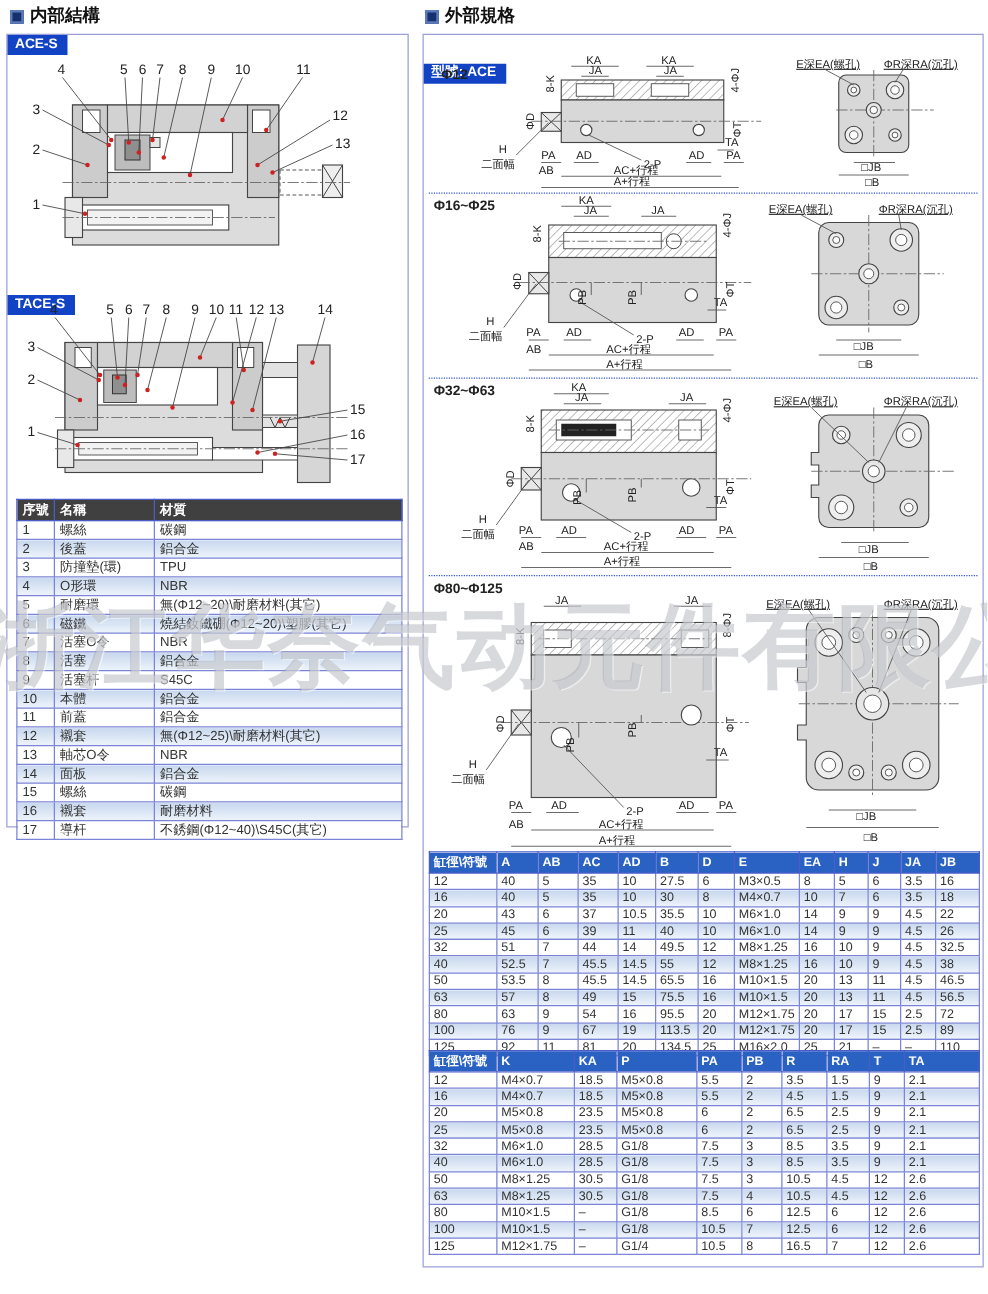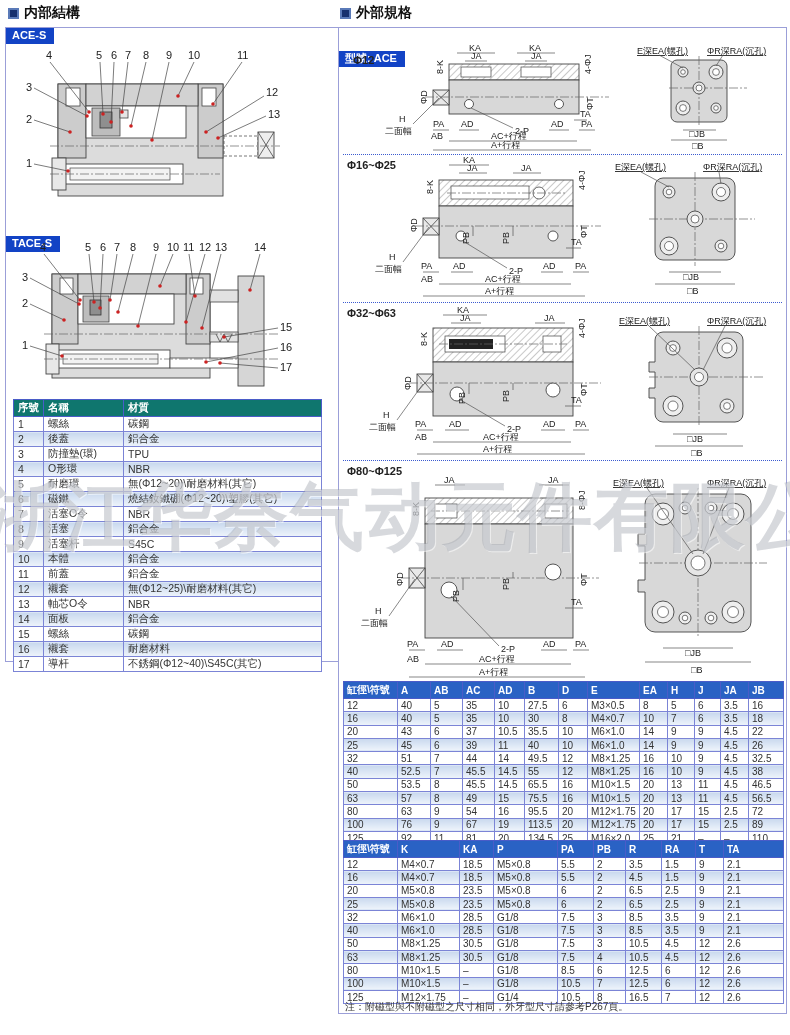--- a/index.html
+++ b/index.html
@@ -13,21 +13,21 @@
   .sizelabel{position:absolute;font-size:11px;font-weight:bold;color:#222;}
   .dotsep{position:absolute;left:4px;right:4px;border-top:1.5px dotted #3b5bd0;}
   table{border-collapse:collapse;table-layout:fixed;}
   .dim-table{position:absolute;font-size:10px;}
   .dim-table th{background:#2a62c4;color:#fff;text-align:left;font-weight:bold;padding:1px 3px;
        border:1px solid #4a5cc8;height:13px;overflow:hidden;white-space:nowrap;}
   .dim-table td{border:1px solid #7b84d6;padding:0 3px;color:#333;background:#fff;height:12.3px;
        overflow:hidden;white-space:nowrap;}
   .dim-table tbody tr:nth-child(even) td{background:linear-gradient(#c8d8ee,#eef4fb);}
   .parts{position:absolute;font-size:10.5px;}
-  .parts th{background:#0f766e;color:#fff;text-align:left;font-weight:bold;padding:1px 4px;
+  .parts th{background:#404040;color:#fff;text-align:left;font-weight:bold;padding:1px 4px;
        border:1px solid #4a5cc8;height:13px;}
   .parts td{border:1px solid #7b84d6;padding:0 4px;color:#333;background:#fff;height:13.2px;
        overflow:hidden;white-space:nowrap;}
   .parts tbody tr:nth-child(even) td{background:linear-gradient(#c8d8ee,#eef4fb);}
   .note{position:absolute;font-size:10px;color:#333;}
   .watermark{position:absolute;top:468px;left:-14px;width:820px;font-size:74px;font-weight:bold;
        color:rgba(150,155,165,0.38);letter-spacing:2px;white-space:nowrap;z-index:30;
        text-shadow:1px 1px 0 rgba(255,255,255,0.55);pointer-events:none;}
   svg{position:absolute;}
   svg text{font-family:"Liberation Sans", sans-serif;font-size:9px;fill:#222;}
@@ -42,21 +42,21 @@
 
 <div class="page">
 
   <div class="watermark">浙江华奈气动元件有限公司</div>
 
   <div class="sec-head" style="left:8px;top:4px;text-align:right;">
     <span class="bullet"></span>
     <span>内部結構</span>
   </div>
 
-  <div class="box" style="left:5px;top:27px;width:320px;height:633px;padding-left:12px;">
+  <div class="box" style="left:5px;top:27px;width:320px;height:633px;">
     <div class="tab" style="left:0;top:0;">ACE-S</div>
 
     <svg style="left:4px;top:16px;" width="306" height="176" viewBox="0 0 306 176">
       <defs>
         <pattern id="h1" patternUnits="userSpaceOnUse" width="6" height="6" patternTransform="rotate(45)">
           <line x1="0" y1="0" x2="0" y2="6" stroke="#999" stroke-width="1"></line>
         </pattern>
       </defs>
 
       <rect x="48" y="40" width="165" height="112" fill="#dcdcdc" stroke="#444" stroke-width="0.9"></rect>
@@ -1020,15 +1020,14 @@
             <td>10.5</td>
             <td>8</td>
             <td>16.5</td>
             <td>7</td>
             <td>12</td>
             <td>2.6</td>
           </tr>
         </tbody>
       </table>
 
-    <div class="note" style="left:6px;top:972px;">注：附磁型與不附磁型之尺寸相同，外牙型尺寸請參考P267頁。</div>
   </div>
 </div>
 
 </body></html>

